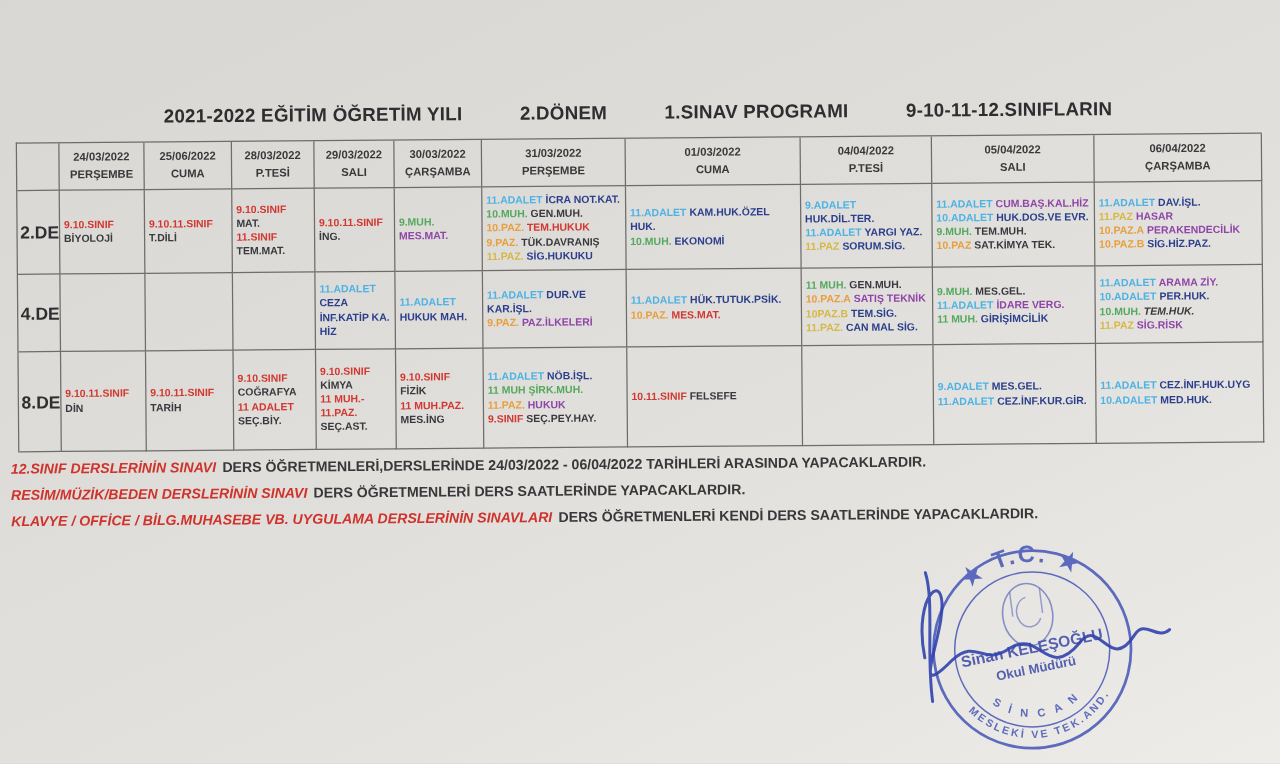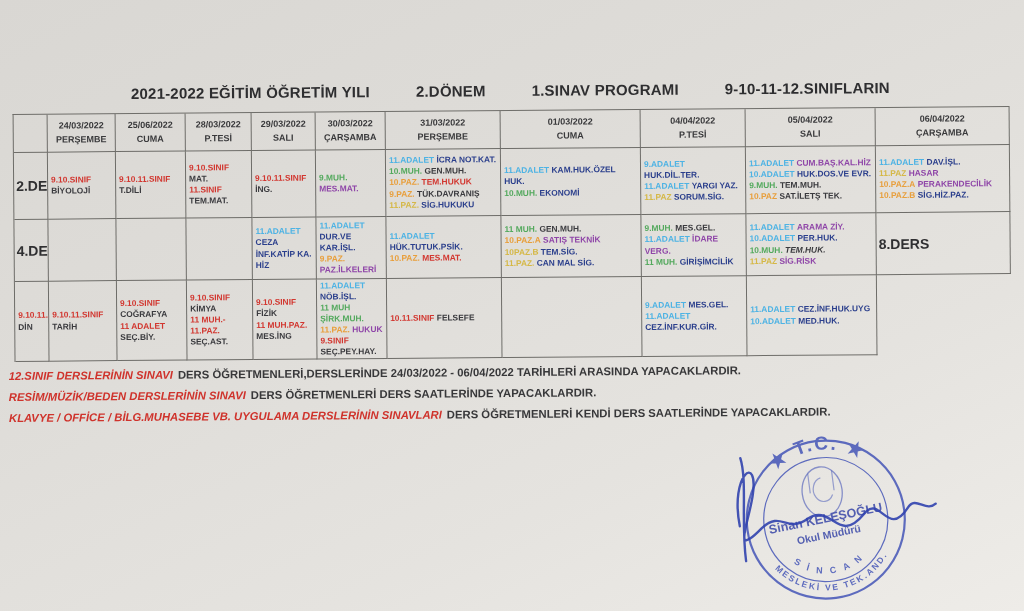--- a/index.html
+++ b/index.html
@@ -138,34 +138,37 @@
         </div>
         <div class="cell dcell">
           <div class="entry"><div class="c-lblue" style="display: inline;">9.ADALET</div> <div class="c-navy" style="display: inline;">HUK.DİL.TER.</div></div>
           <div class="entry"><div class="c-lblue" style="display: inline;">11.ADALET</div> <div class="c-navy" style="display: inline;">YARGI YAZ.</div></div>
           <div class="entry"><div class="c-yellow" style="display: inline;">11.PAZ</div> <div class="c-navy" style="display: inline;">SORUM.SİG.</div></div>
         </div>
         <div class="cell dcell">
           <div class="entry"><div class="c-lblue" style="display: inline;">11.ADALET</div> <div class="c-purple" style="display: inline;">CUM.BAŞ.KAL.HİZ</div></div>
           <div class="entry"><div class="c-lblue" style="display: inline;">10.ADALET</div> <div class="c-navy" style="display: inline;">HUK.DOS.VE EVR.</div></div>
           <div class="entry"><div class="c-green" style="display: inline;">9.MUH.</div> <div class="c-dark" style="display: inline;">TEM.MUH.</div></div>
-          <div class="entry"><div class="c-orange" style="display: inline;">10.PAZ</div> <div class="c-dark" style="display: inline;">SAT.İLETŞ TEK.</div></div>
+          <div class="entry"><div class="c-orange" style="display: inline;">10.PAZ</div> <div class="c-dark" style="display: inline;">SAT.KİMYA TEK.</div></div>
         </div>
         <div class="cell dcell">
           <div class="entry"><div class="c-lblue" style="display: inline;">11.ADALET</div> <div class="c-navy" style="display: inline;">DAV.İŞL.</div></div>
           <div class="entry"><div class="c-yellow" style="display: inline;">11.PAZ</div> <div class="c-purple" style="display: inline;">HASAR</div></div>
           <div class="entry"><div class="c-orange" style="display: inline;">10.PAZ.A</div> <div class="c-purple" style="display: inline;">PERAKENDECİLİK</div></div>
           <div class="entry"><div class="c-orange" style="display: inline;">10.PAZ.B</div> <div class="c-navy" style="display: inline;">SİG.HİZ.PAZ.</div></div>
         </div>
         <div class="cell rlabel">4.DERS</div>
         <div class="cell dcell"></div>
         <div class="cell dcell"></div>
         <div class="cell dcell"></div>
         <div class="cell dcell">
           <div class="entry"><div class="c-lblue" style="display: inline;">11.ADALET</div> <div class="c-navy" style="display: inline;">CEZA İNF.KATİP KA. HİZ</div></div>
+        </div>
+        <div class="cell dcell">
+          <div class="entry"><div class="c-lblue" style="display: inline;">11.ADALET</div> <div class="c-navy" style="display: inline;">HUKUK MAH.</div></div>
         </div>
         <div class="cell dcell">
           <div class="entry"><div class="c-lblue" style="display: inline;">11.ADALET</div> <div class="c-navy" style="display: inline;">DUR.VE KAR.İŞL.</div></div>
           <div class="entry"><div class="c-orange" style="display: inline;">9.PAZ.</div> <div class="c-purple" style="display: inline;">PAZ.İLKELERİ</div></div>
         </div>
         <div class="cell dcell">
           <div class="entry"><div class="c-lblue" style="display: inline;">11.ADALET</div> <div class="c-navy" style="display: inline;">HÜK.TUTUK.PSİK.</div></div>
           <div class="entry"><div class="c-orange" style="display: inline;">10.PAZ.</div> <div class="c-red" style="display: inline;">MES.MAT.</div></div>
         </div>
         <div class="cell dcell">

